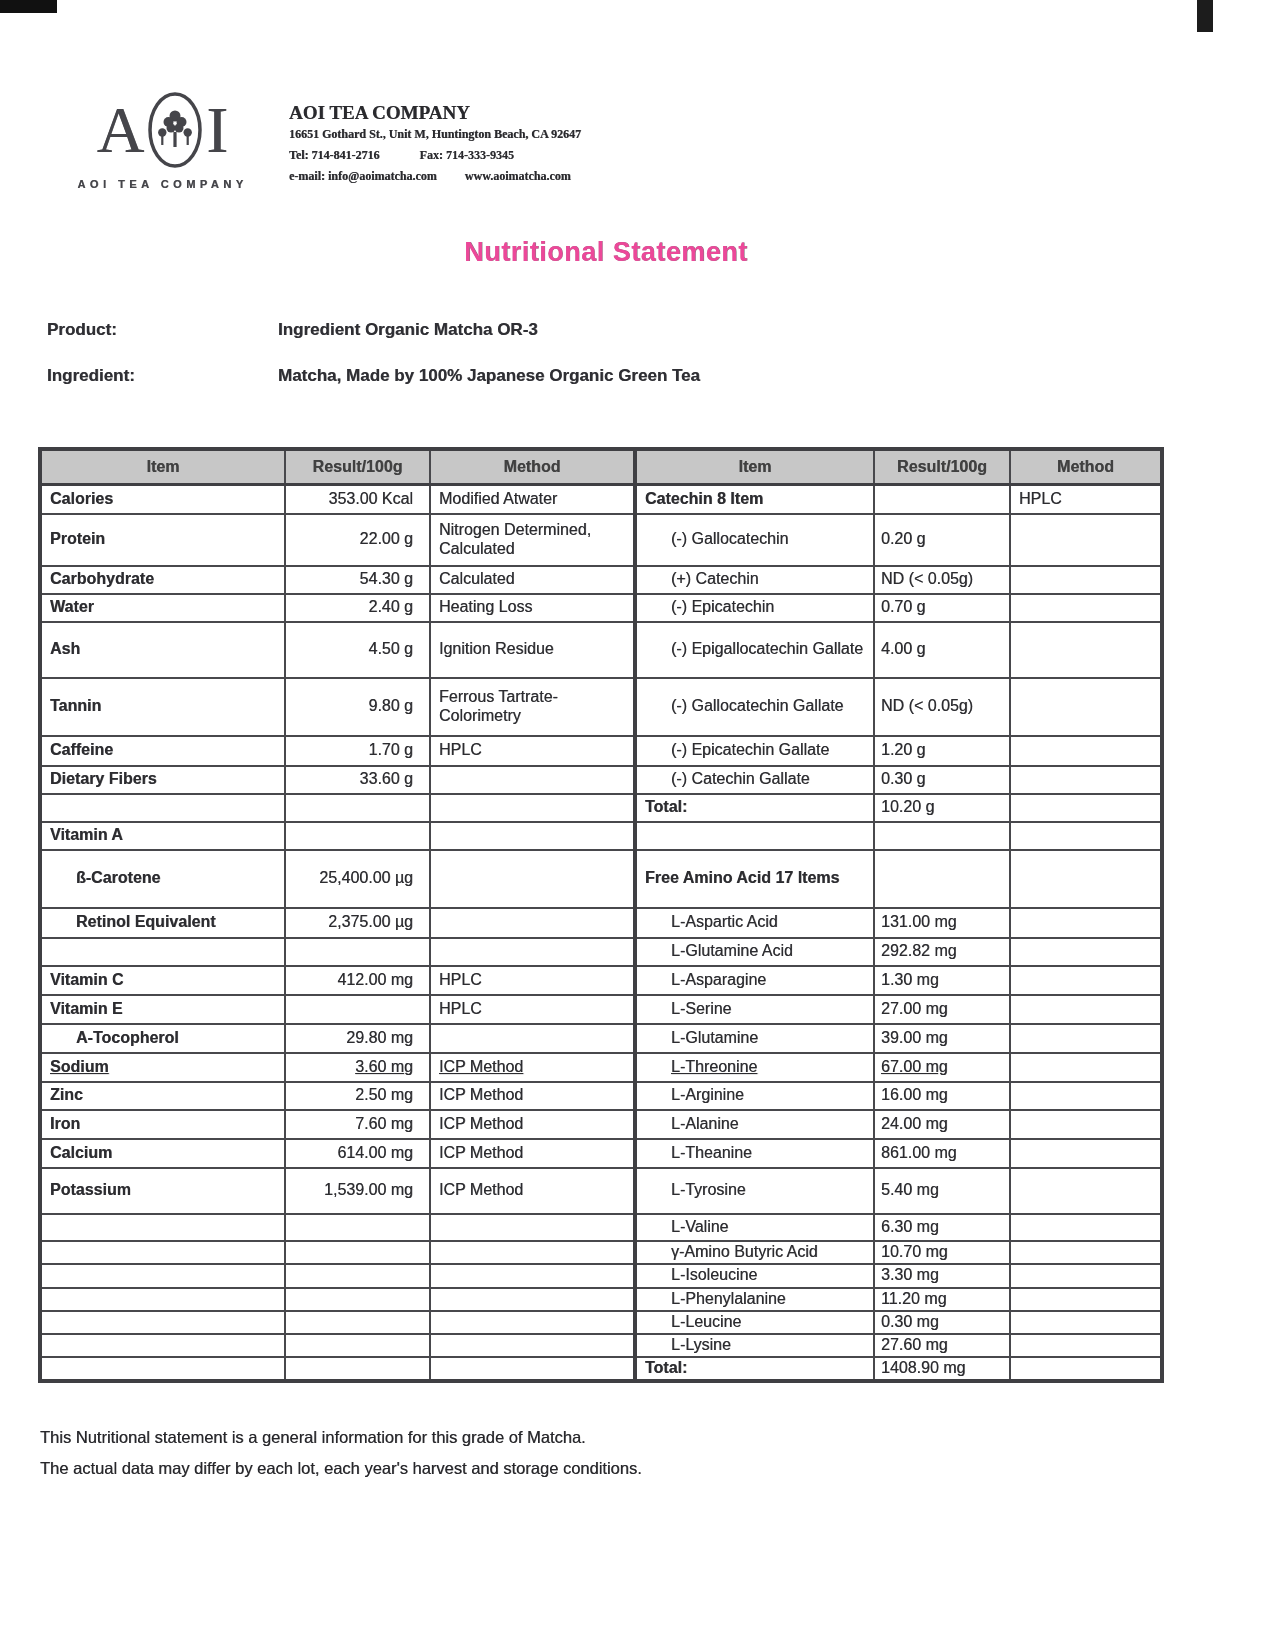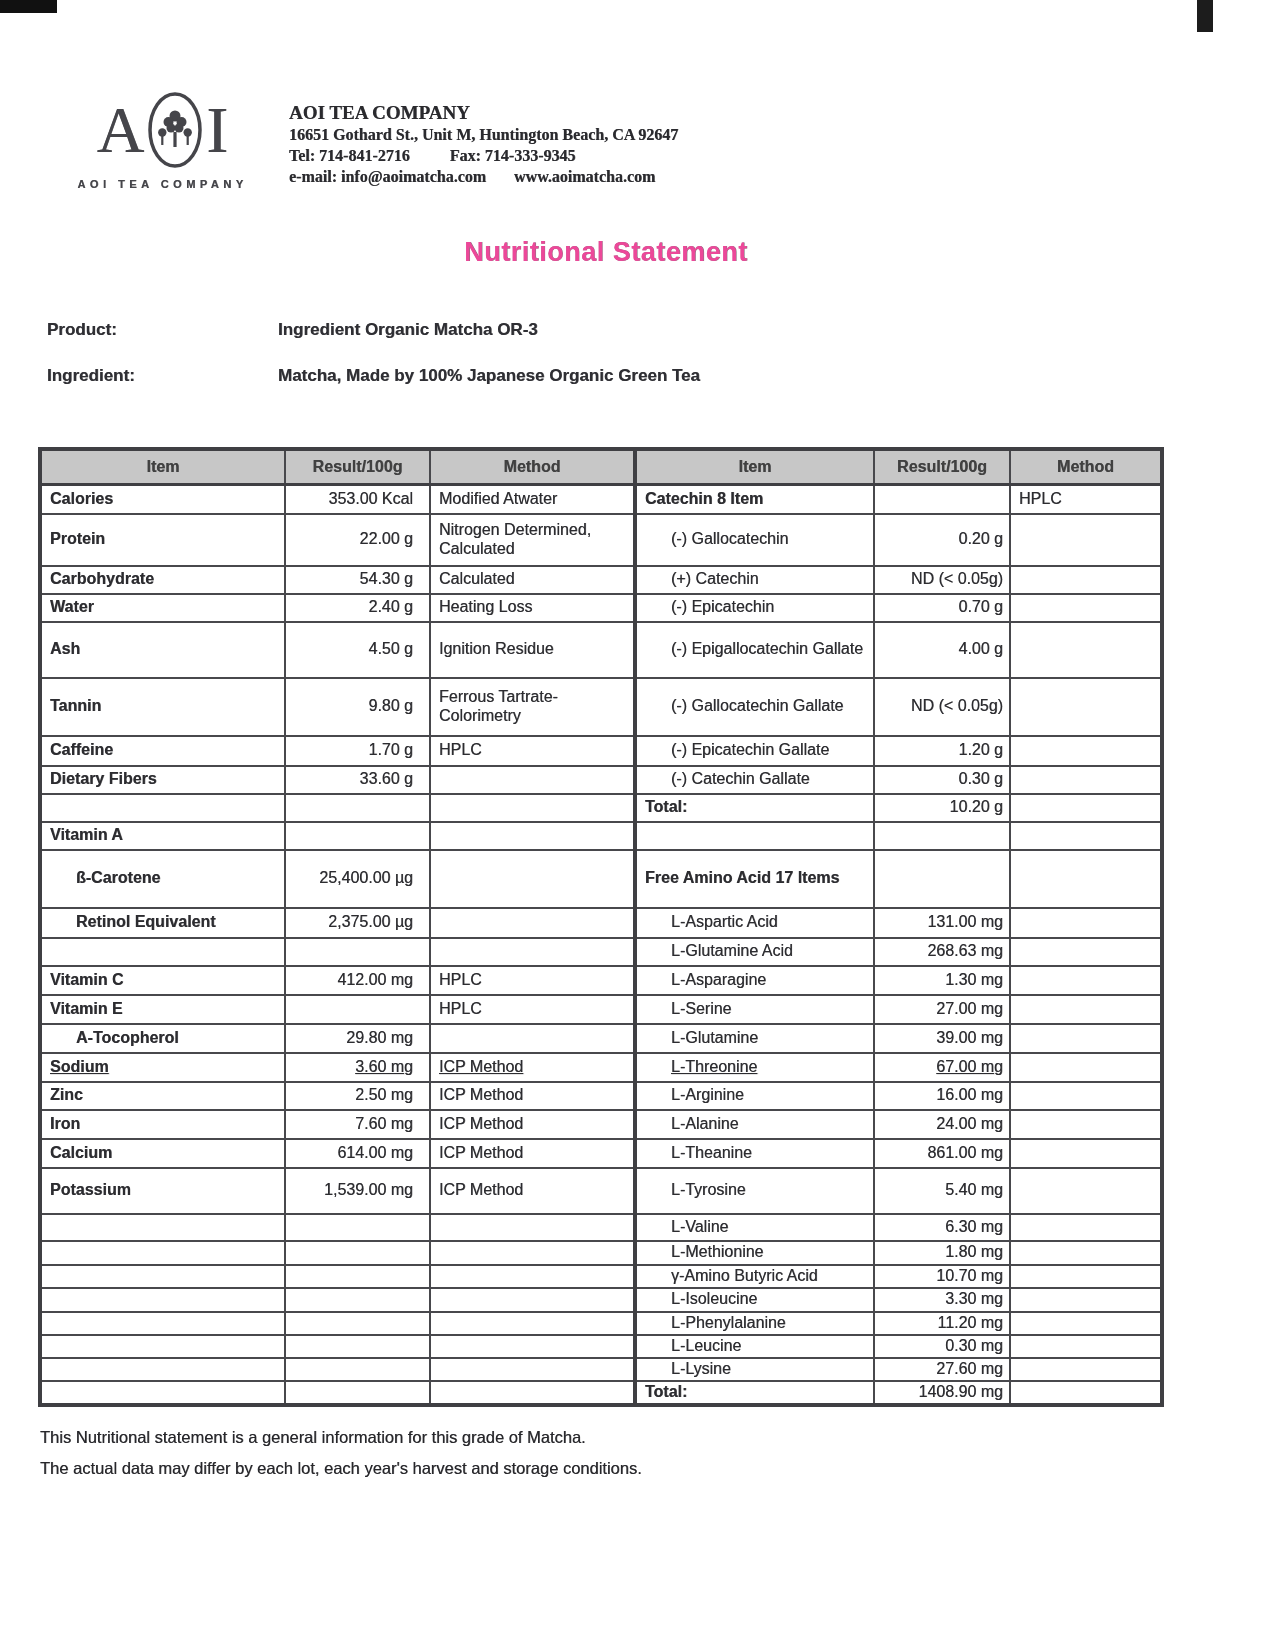--- a/index.html
+++ b/index.html
@@ -17,21 +17,21 @@
   .artifact{position:absolute;background:#111;}
   
   .logo{position:absolute;left:70px;top:90px;width:185px;text-align:center;color:#45454a;}
   .logo-mark{display:flex;align-items:center;justify-content:center;}
   .logo-letter{font-family:"Liberation Serif", serif;font-size:66px;line-height:1;font-weight:400;}
   .logo-oval{margin:0 2px;}
   .logo-caption{margin-top:8px;font-size:11px;font-weight:bold;letter-spacing:4.5px;color:#45454a;white-space:nowrap;}
   
   .company{position:absolute;left:289px;top:101px;font-family:"Liberation Serif", serif;font-weight:bold;color:#2a2a2e;}
   .company-name{font-size:19px;line-height:23px;}
-  .company-line{font-size:16px;line-height:21px;}
+  .company-line{font-size:12px;line-height:21px;}
   .gap40{display:inline-block;width:40px;}
   .gap28{display:inline-block;width:28px;}
   
   .doc-title{position:absolute;left:0;top:237px;width:1212px;text-align:center;font-size:27px;font-weight:bold;color:#ec4899;letter-spacing:0.5px;}
   
   .meta-row{position:absolute;left:47px;font-size:17px;font-weight:bold;color:#2f2f34;display:flex;}
   .meta-label{width:231px;}
   
   .nutri-table{
     position:absolute;left:38px;top:447px;width:1122px;
@@ -48,21 +48,21 @@
   .nutri-table th{
     background:#c7c7c7;
     font-size:16px;font-weight:bold;text-align:center;
     height:30px;color:#404040;
     border-bottom:3px solid #3f3f43;
   }
   .nutri-table td.col0{text-align:left;font-weight:bold;padding-left:8px;}
   .nutri-table td.col1{text-align:right;padding-right:16px;}
   .nutri-table td.col2{text-align:left;padding-left:8px;}
   .nutri-table td.col3{text-align:left;padding-left:8px;font-weight:400;}
-  .nutri-table td.col4{text-align:right;}
+  .nutri-table td.col4{text-align:left;}
   .nutri-table td.col5{text-align:left;padding-left:8px;}
   .nutri-table td.col3.hdr{font-weight:bold;}
   .nutri-table td.ind{padding-left:34px;}
   .nutri-table th.split,.nutri-table td.split{border-left:4px solid #3f3f43;}
   
   .footnote{position:absolute;left:40px;font-size:16.5px;color:#27272b;}
 </style>
 </head>
 <body>
 
@@ -230,21 +230,21 @@
           <td class="col2"></td>
           <td class="col3 ind split">L-Aspartic Acid</td>
           <td class="col4">131.00 mg</td>
           <td class="col5"></td>
         </tr>
         <tr style="height: 28px;">
           <td class="col0"></td>
           <td class="col1"></td>
           <td class="col2"></td>
           <td class="col3 ind split">L-Glutamine Acid</td>
-          <td class="col4">268.63 mg</td>
+          <td class="col4">292.82 mg</td>
           <td class="col5"></td>
         </tr>
         <tr style="height: 29px;">
           <td class="col0">Vitamin C</td>
           <td class="col1">412.00 mg</td>
           <td class="col2">HPLC</td>
           <td class="col3 ind split">L-Asparagine</td>
           <td class="col4">1.30 mg</td>
           <td class="col5"></td>
         </tr>
@@ -305,28 +305,20 @@
           <td class="col5"></td>
         </tr>
         <tr style="height: 27px;">
           <td class="col0"></td>
           <td class="col1"></td>
           <td class="col2"></td>
           <td class="col3 ind split">L-Valine</td>
           <td class="col4">6.30 mg</td>
           <td class="col5"></td>
         </tr>
-        <tr style="height: 24px;">
-          <td class="col0"></td>
-          <td class="col1"></td>
-          <td class="col2"></td>
-          <td class="col3 ind split">L-Methionine</td>
-          <td class="col4">1.80 mg</td>
-          <td class="col5"></td>
-        </tr>
         <tr style="height: 23px;">
           <td class="col0"></td>
           <td class="col1"></td>
           <td class="col2"></td>
           <td class="col3 ind split">γ-Amino Butyric Acid</td>
           <td class="col4">10.70 mg</td>
           <td class="col5"></td>
         </tr>
         <tr style="height: 24px;">
           <td class="col0"></td>

